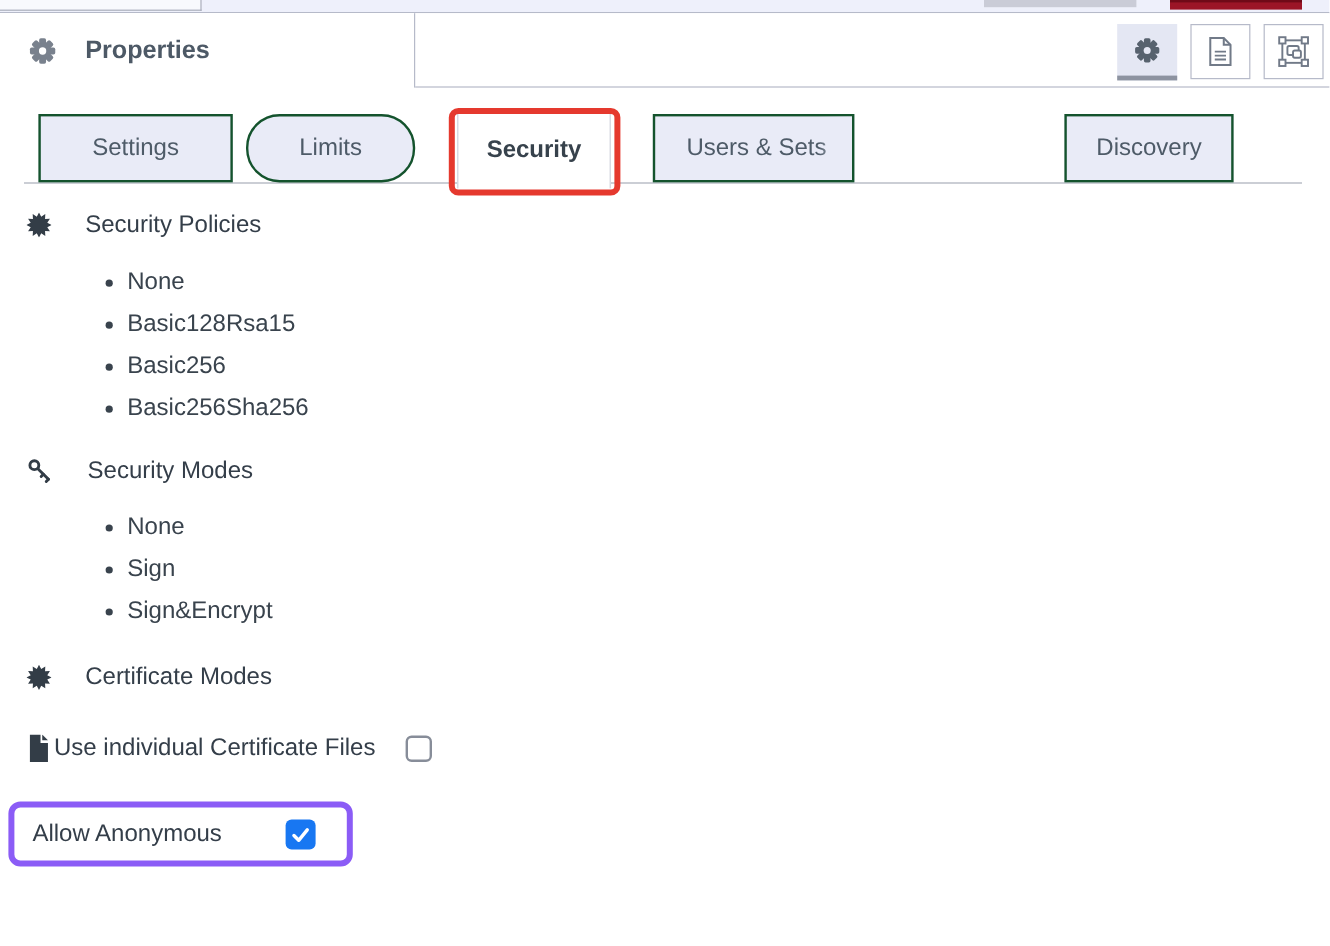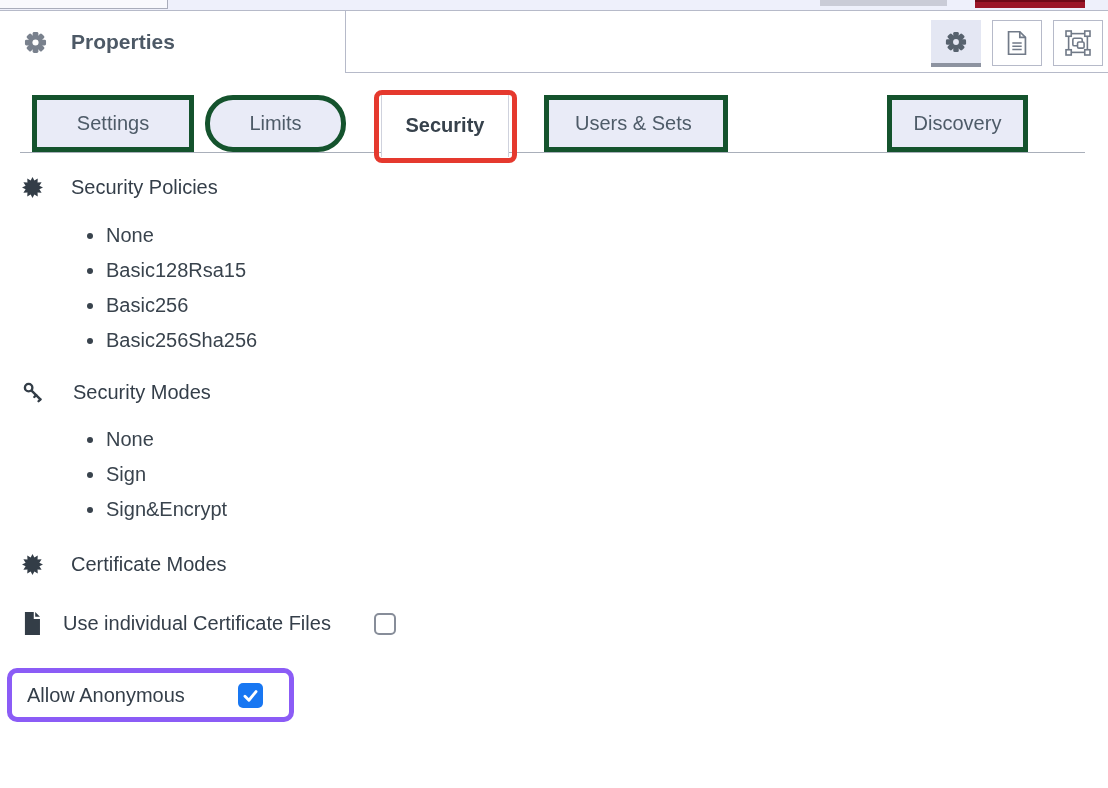--- a/index.html
+++ b/index.html
@@ -27,52 +27,52 @@
   .toolbar { position:absolute; right:5px; top:9px; display:flex; gap:11px; align-items:flex-start; }
   .tool-btn { width:50px; height:46px; display:flex; align-items:center; justify-content:center;
     background:#fff; border:1px solid #b6bac9; cursor:pointer; }
   .tool-btn.active { background:#e4e7f3; border:none; border-bottom:4px solid #8d93a0; height:47px; }
 
   
   .tabs-row { position:relative; margin-top:15px; height:80px; }
   .tabs-underline { position:absolute; left:20px; right:23px; top:64px; height:0;
     border-top:1px solid #a9afba; }
   .tab { position:absolute; top:7px; height:57px; background:#e9ebf7;
-    border:5px solid #14532d; color:#4e5b68; font-size:20px; display:flex;
+    border:2px solid #14532d; color:#4e5b68; font-size:20px; display:flex;
     align-items:center; justify-content:center; cursor:pointer; overflow:hidden;
     white-space:nowrap; }
   .tab.truncate { justify-content:flex-start; padding-left:26px; }
   .tab.truncate::after { content:""; position:absolute; right:0; top:0; bottom:0; width:28px;
     background:linear-gradient(to right, rgba(233,235,247,0), #e9ebf7 85%); }
   .tab.active { top:5px; height:64px; background:#fff; border:1px solid #cfd2dd;
     border-bottom:none; color:#37424c; font-weight:bold; z-index:2; }
   .tab-settings { left:32px; width:162px; }
   .tab-limits { left:205px; width:141px;border-radius:28px; }
   .tab-security { left:381px; width:128px; }
-  .tab-users { left:544px; width:184px; }
+  .tab-users { left:544px; width:168px; }
   .tab-address { left:714px; width:160px; }
   .tab-discovery { left:887px; width:141px; }
   .tab-highlight { position:absolute; left:374px; top:2px; width:143px; height:73px;
     border:5px solid #e5392e; border-radius:8px; z-index:3; pointer-events:none; }
 
   
   .content { position:relative; height:620px; }
   .section-heading { position:absolute; left:22px; display:flex; align-items:center;
     gap:28px; font-size:20px; color:#343e49; }
   .heading-policies { top:8px; }
   .heading-modes { top:213px; }
   .heading-certs { top:385px; }
   ul.bullet-list { position:absolute; list-style:disc; padding-left:106px;
     font-size:20px; color:#39434d; }
   .list-policies { top:50px; }
   .list-modes { top:254px; }
   ul.bullet-list li { line-height:35px; }
   .field-row { position:absolute; left:22px; display:flex; align-items:center;
     font-size:20px; color:#343e49; }
-  .row-individual { top:444px; gap:21px; }
+  .row-individual { top:444px; gap:3px; }
   .checkbox { width:22px; height:22px; border:2px solid #878d99; border-radius:5px;
     background:#fff; cursor:pointer; margin-left:22px; }
   .anon-highlight { position:absolute; left:7px; top:500px; width:287px; height:54px;
     border:5px solid #8b5cf6; border-radius:10px; display:flex; align-items:center;
     justify-content:space-between; padding:0 26px 0 15px; background:#fff; }
   .anon-label { font-size:20px; color:#343e49; }
   .checkbox-checked { width:25px; height:25px; border-radius:5px; background:#1877f2;
     display:flex; align-items:center; justify-content:center; cursor:pointer; }
 
   .icon { flex:0 0 auto; display:inline-flex; }

